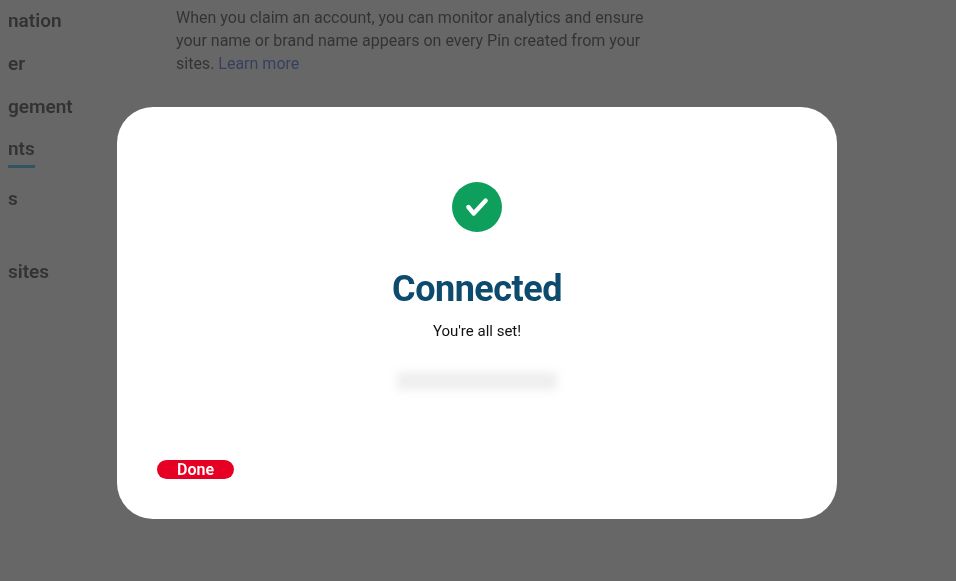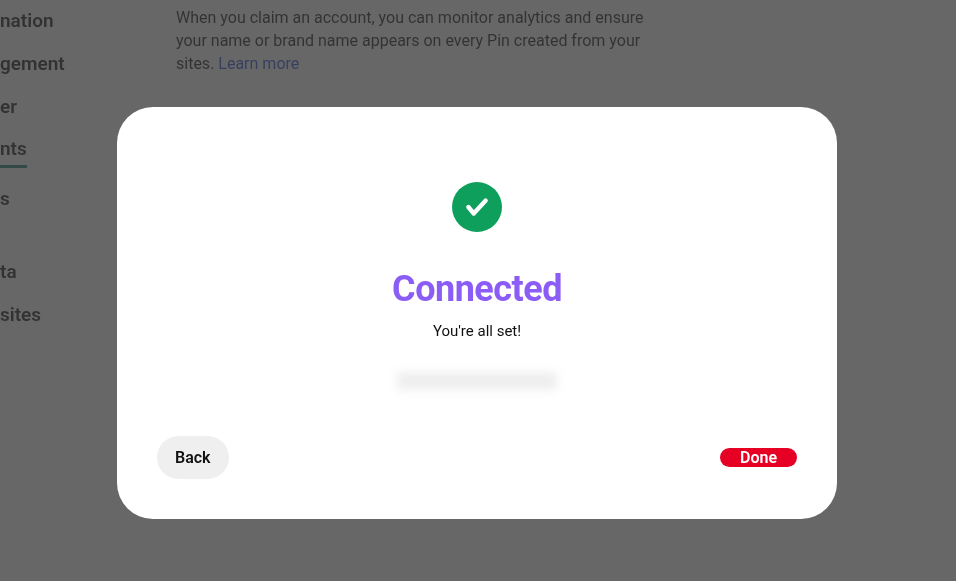--- a/index.html
+++ b/index.html
@@ -42,29 +42,29 @@
       height: 100%;
       display: flex;
       flex-direction: column;
       font-size: 19px;
       font-weight: 600;
       color: #111;
       line-height: 1.2;
     }
 
     .sidebar-item {
-      padding: 10px 0 10px 0;
+      padding: 10px 0 10px 8px;
       white-space: nowrap;
       text-align: left;
     }
 
     .sidebar-item.active span {
       display: inline-block;
       padding-bottom: 4px;
-      border-bottom: 3px solid #0f766e;
+      border-bottom: 3px solid #0ea5e9;
     }
 
     .sidebar-gap {
       height: 30px;
     }
 
     .main-text {
       position: absolute;
       left: 176px;
       top: 6px;
@@ -106,21 +106,21 @@
     }
 
     .check-circle svg {
       width: 26px;
       height: 26px;
     }
 
     .modal-title {
       font-size: 36px;
       font-weight: 700;
-      color: #8b5cf6;
+      color: #0c4a6e;
       margin-bottom: 12px;
       letter-spacing: -0.5px;
     }
 
     .modal-subtitle {
       font-size: 15px;
       color: #111;
       margin-bottom: 32px;
     }
 
@@ -163,26 +163,25 @@
       color: #fff;
       padding: 0 20px;
     }
   </style>
 </head>
 <body>
 
 <div class="background-content">
   <div class="sidebar">
     <div class="sidebar-item"><span>nation</span></div>
+    <div class="sidebar-item"><span>er</span></div>
     <div class="sidebar-item"><span>gement</span></div>
-    <div class="sidebar-item"><span>er</span></div>
     <div class="sidebar-item active"><span>nts</span></div>
     <div class="sidebar-item"><span>s</span></div>
     <div class="sidebar-gap"></div>
-    <div class="sidebar-item"><span>ta</span></div>
     <div class="sidebar-item"><span>sites</span></div>
   </div>
 
   <div class="main-text">
     <span>When you claim an account, you can monitor analytics and ensure your name or brand name appears on every Pin created from your sites. </span><span class="learn-more">Learn more</span>
   </div>
 </div>
 
 <div class="overlay"></div>
 
@@ -190,16 +189,15 @@
   <div class="check-circle">
     <svg viewBox="0 0 24 24" fill="none" stroke="#fff" stroke-width="4" stroke-linecap="round" stroke-linejoin="round">
       <polyline points="4,12 9,18 20,6"></polyline>
     </svg>
   </div>
   <div class="modal-title">Connected</div>
   <div class="modal-subtitle">You're all set!</div>
   <div class="blurred-line"></div>
 
   <div class="modal-footer">
-    <button class="btn btn-back">Back</button>
     <button class="btn btn-done">Done</button>
   </div>
 </div>
 
 </body></html>

